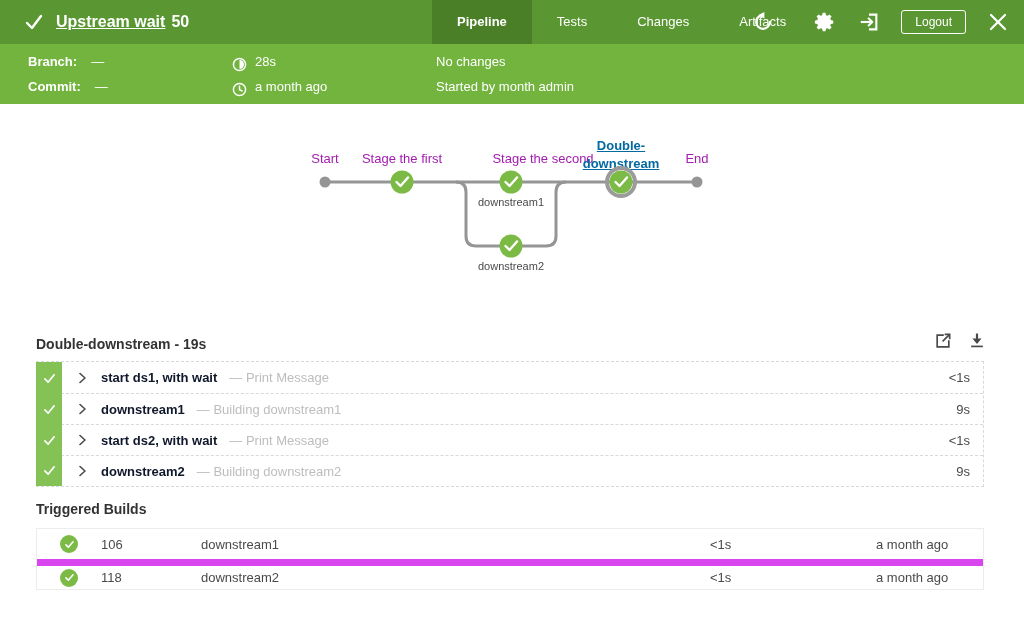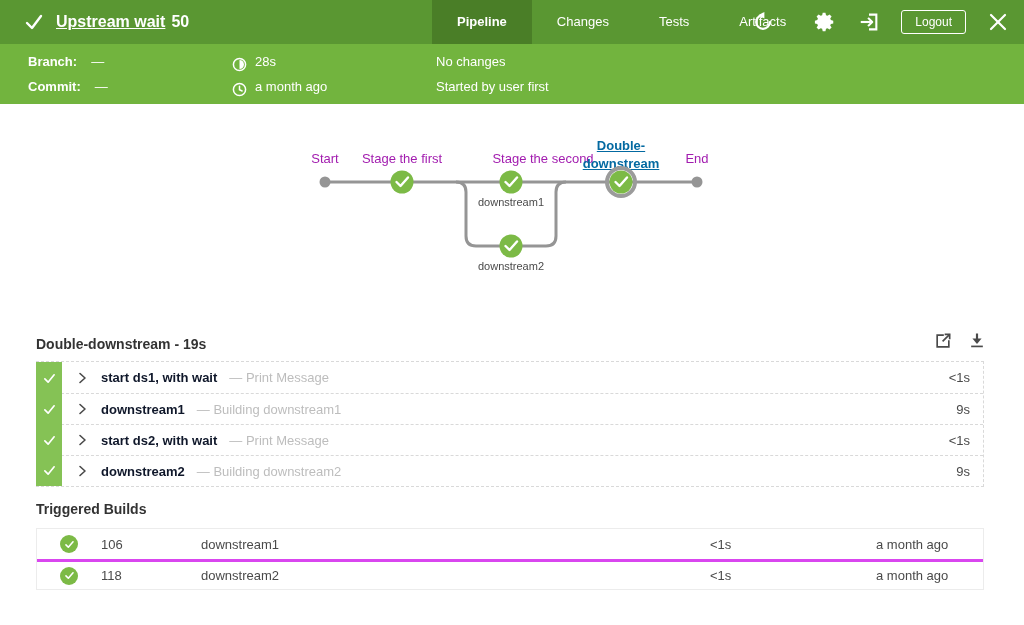--- a/index.html
+++ b/index.html
@@ -87,21 +87,21 @@
   .step-desc { font-size:13px; color:#bdbdbd; margin-left:12px; }
   .step-duration { margin-left:auto; font-size:13px; color:#4a4a4a; }
 
   
   .triggered-title { position:absolute; left:36px; top:501px; font-size:14px; font-weight:bold; color:#333; }
   .tb-table {
     position:absolute; left:36px; top:528px; width:948px;
     border:1px solid #ececec; background:#fff;
   }
   .tb-row { display:flex; align-items:center; height:30px; cursor:pointer; }
-  .tb-row + .tb-row { border-top:3px solid #d946ef; }
+  .tb-row + .tb-row { border-top:7px solid #d946ef; }
   .tb-status { width:64px; display:flex; justify-content:center; flex:none; }
   .status-circle {
     width:18px; height:18px; border-radius:50%; background:#7cba46;
     display:flex; align-items:center; justify-content:center;
   }
   .tb-number { width:100px; font-size:13px; color:#4a4a4a; flex:none; }
   .tb-name { flex:1; font-size:13px; color:#4a4a4a; min-width:0; }
   .tb-duration { width:166px; font-size:13px; color:#4a4a4a; flex:none; }
   .tb-time { width:107px; font-size:13px; color:#4a4a4a; flex:none; }
 </style>
@@ -113,22 +113,22 @@
   <div class="topbar">
     <div class="title-group">
       <svg class="title-check" viewBox="0 0 20 20">
         <polyline points="3,11 8,16 17,4" fill="none" stroke="#fff" stroke-width="2.4" stroke-linecap="round" stroke-linejoin="round"></polyline>
       </svg>
       <span class="run-title"><span class="name">Upstream wait</span><span class="run-number">50</span></span>
     </div>
 
     <div class="tabs">
       <div class="tab active">Pipeline</div>
+      <div class="tab">Tests</div>
       <div class="tab">Changes</div>
-      <div class="tab">Tests</div>
       <div class="tab">Artifacts</div>
     </div>
 
     <div class="actions">
       <div class="icon-btn refresh-margin">
         <svg width="22" height="22" viewBox="0 0 24 24">
           <path d="M12 4.5 a 7.5 7.5 0 1 0 7.5 7.5" fill="none" stroke="#fff" stroke-width="2.3" stroke-linecap="round"></path>
           <path d="M13.5 1 L13.5 8.2 L6.8 4.6 Z" fill="#fff"></path>
         </svg>
       </div>
@@ -176,21 +176,21 @@
       <div class="sub-row">
         <svg class="sub-icon" viewBox="0 0 16 16">
           <circle cx="8" cy="8" r="6.5" fill="none" stroke="#fff" stroke-width="1.6"></circle>
           <path d="M8 4.5 V8.3 L10.8 9.6" fill="none" stroke="#fff" stroke-width="1.6" stroke-linecap="round"></path>
         </svg>
         <span>a month ago</span>
       </div>
     </div>
     <div class="sub-col col-3">
       <div class="sub-row">No changes</div>
-      <div class="sub-row">Started by user first</div>
+      <div class="sub-row">Started by month admin</div>
     </div>
   </div>
 
   <div class="graph">
     <div class="node-label" style="left:325px; top:47px;">Start</div>
     <div class="node-label" style="left:402px; top:47px;">Stage the first</div>
     <div class="node-label" style="left:511px; top:47px;margin-left:32px;">Stage the second</div>
     <div class="node-label selected" style="left:621px; top:33px;">Double-downstream</div>
     <div class="node-label" style="left:697px; top:47px;">End</div>
 

